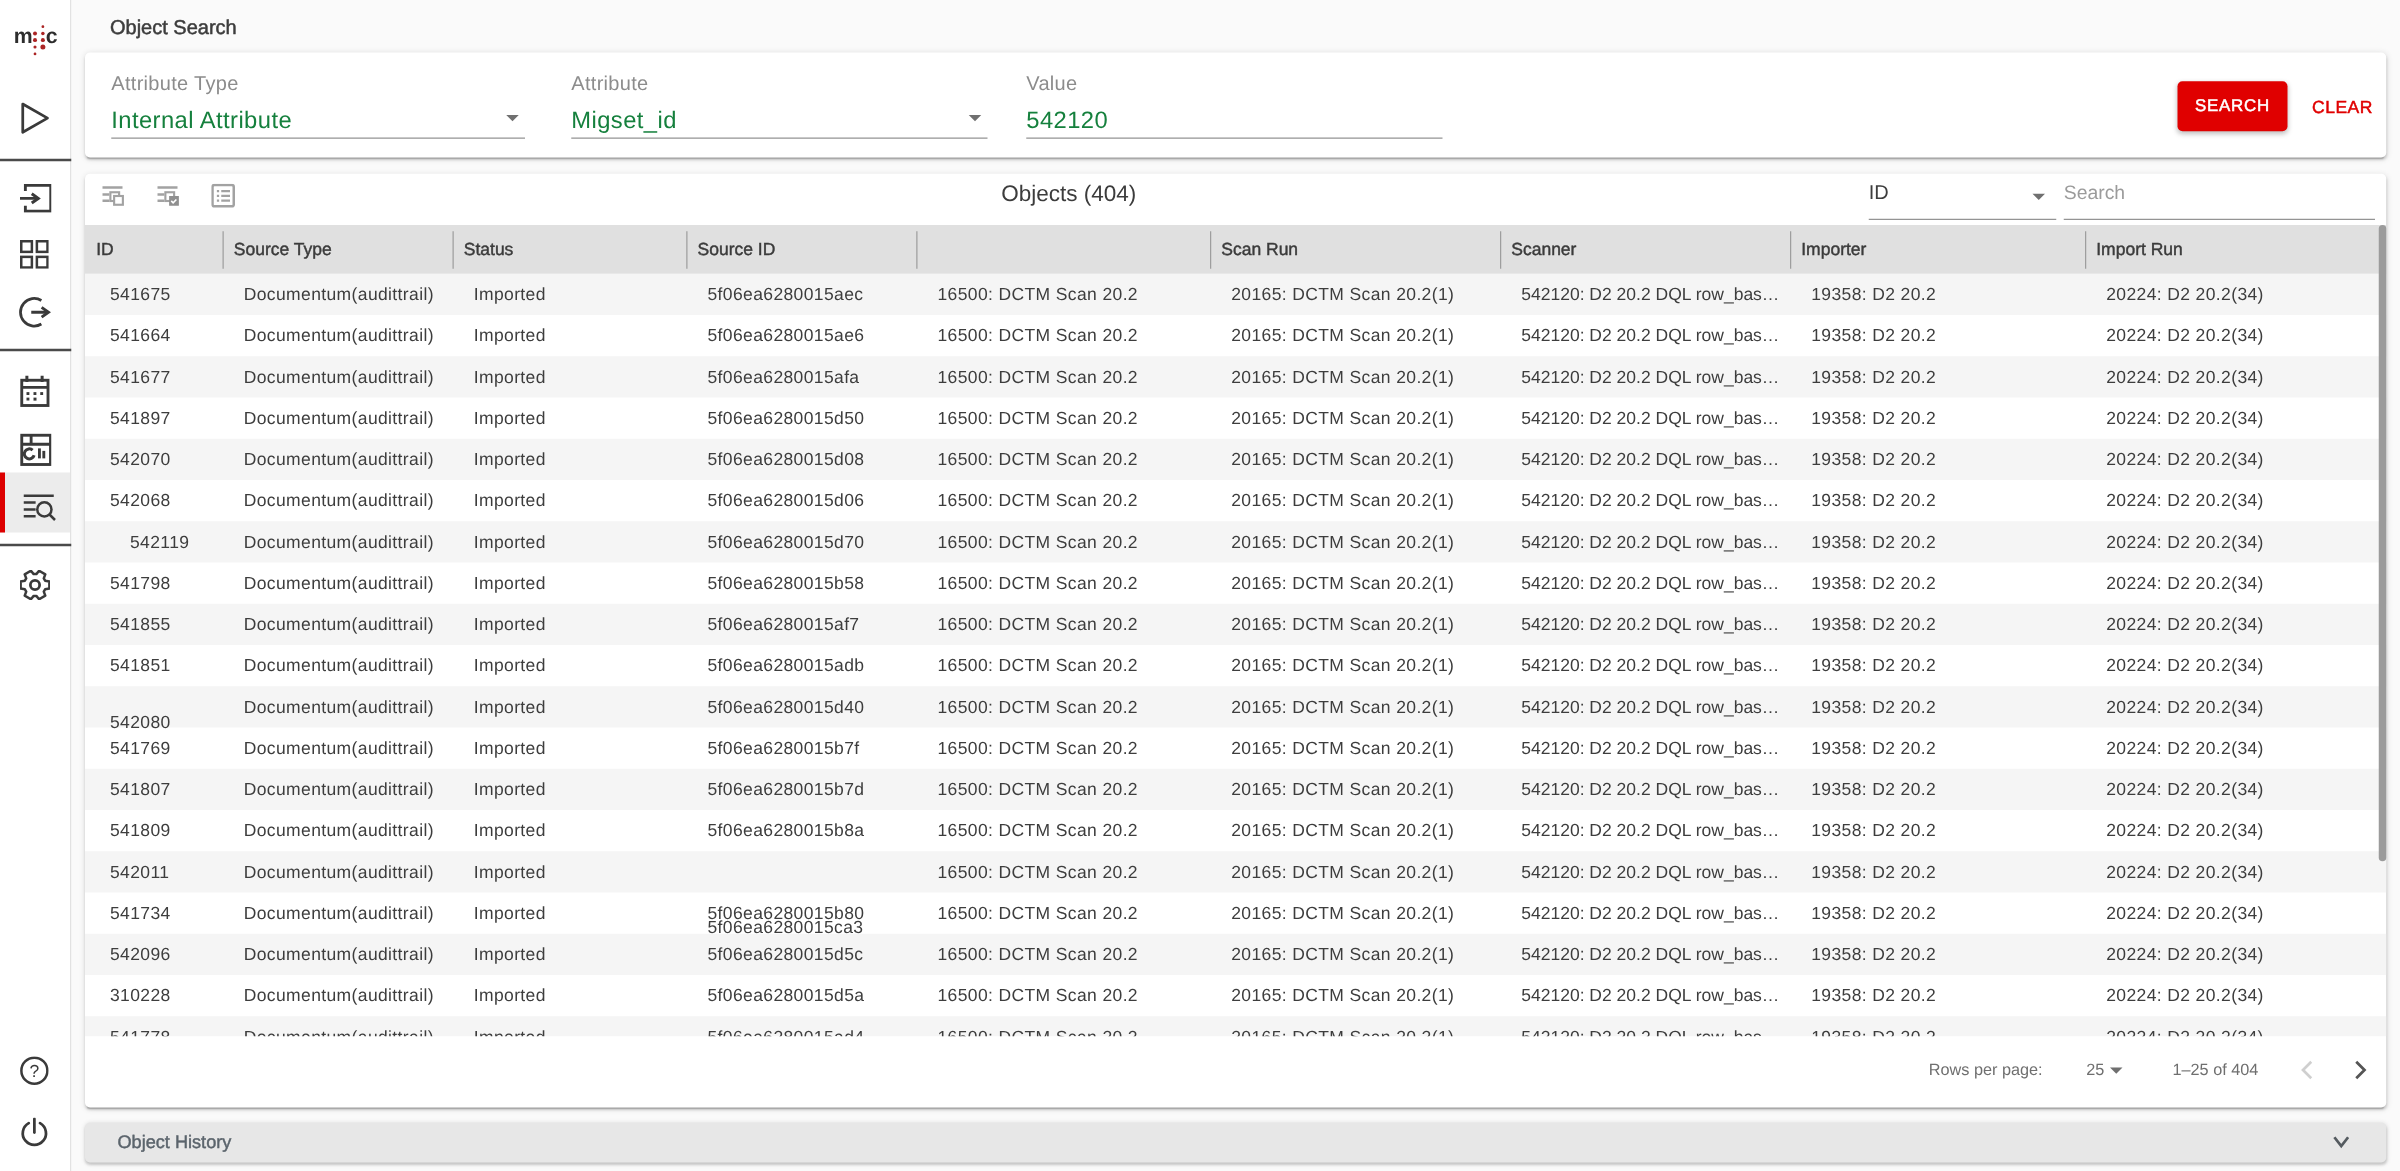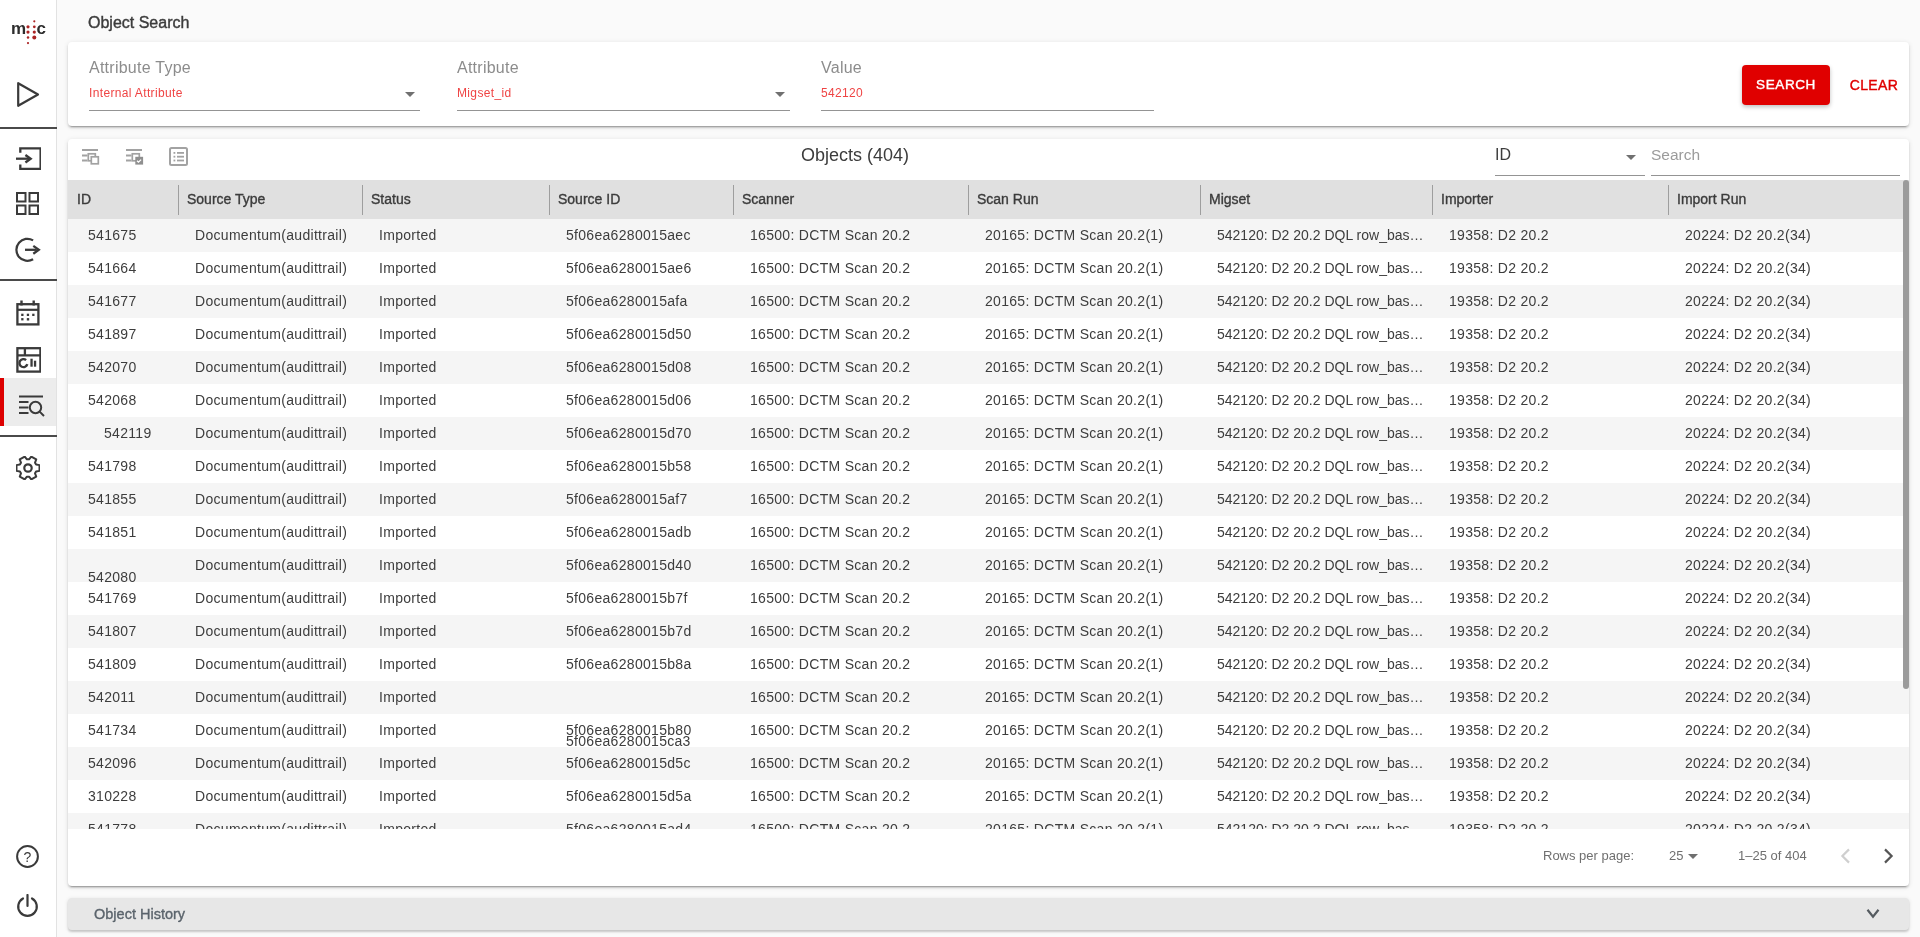--- a/index.html
+++ b/index.html
@@ -19,21 +19,21 @@
 h1.title { position:absolute; left:31px; top:14px; font-size:16px; font-weight:normal; color:#3c3c3c; -webkit-text-stroke:0.4px #3c3c3c; }
 
 .card { position:absolute; left:11px; width:1841px; background:#fff; border-radius:4px;
   box-shadow:0 2px 2px rgba(0,0,0,.14), 0 1px 5px rgba(0,0,0,.12), 0 3px 1px -2px rgba(0,0,0,.2); }
 #formcard { top:42px; height:84px; }
 #tablecard { top:139px; height:747px; }
 
 
 .field { position:absolute; top:0; height:84px; }
 .field .lbl { position:absolute; top:17px; left:0; font-size:16px; color:#8c8c8c; letter-spacing:0.25px; }
-.field .val { position:absolute; top:44px; left:0; font-size:12px; color:#ef4444; letter-spacing:0.35px; }
+.field .val { position:absolute; top:44px; left:0; font-size:19px; color:#15803d; letter-spacing:0.35px; }
 .field .line { position:absolute; top:68px; left:0; right:0; height:1px; background:#949494; }
 .caret { position:absolute; width:0; height:0; border-left:5px solid transparent;
   border-right:5px solid transparent; border-top:5px solid #707070; }
 #btnsearch { position:absolute; left:1674px; top:23px; width:88px; height:40px;
   background:#e00000; color:#fff; font-size:13.5px; -webkit-text-stroke:0.4px #fff; letter-spacing:.6px;
   border:none; border-radius:4px; text-align:center; line-height:40px;
   box-shadow:0 2px 4px rgba(0,0,0,.25); }
 #btnclear { position:absolute; left:1777px; top:27px; width:58px; height:32px; color:#e00000;
   font-size:14px; -webkit-text-stroke:0.4px #e00000; letter-spacing:.4px; text-align:center; line-height:32px; }
 
@@ -212,25 +212,24 @@
       <div class="line"></div></div>
     <div id="tsearch"><span class="ph">Search</span><div class="line"></div></div>
     <div id="thead">
         <div class="th" style="left:0px;width:110px;">ID</div>
         <div class="th" style="left:110px;width:184px;">Source Type</div>
         <div class="sep" style="left:110px;"></div>
         <div class="th" style="left:294px;width:187px;">Status</div>
         <div class="sep" style="left:294px;"></div>
         <div class="th" style="left:481px;width:184px;">Source ID</div>
         <div class="sep" style="left:481px;"></div>
-        <div class="th" style="left:665px;width:235px;">Scanner</div>
         <div class="sep" style="left:665px;"></div>
         <div class="th" style="left:900px;width:232px;">Scan Run</div>
         <div class="sep" style="left:900px;"></div>
-        <div class="th" style="left:1132px;width:232px;">Migset</div>
+        <div class="th" style="left:1132px;width:232px;">Scanner</div>
         <div class="sep" style="left:1132px;"></div>
         <div class="th" style="left:1364px;width:236px;">Importer</div>
         <div class="sep" style="left:1364px;"></div>
         <div class="th" style="left:1600px;width:241px;">Import Run</div>
         <div class="sep" style="left:1600px;"></div>
       </div>
     <div id="tbody">
         <div class="row">
           <div class="td" style="left:0px;width:110px;">541675</div>
           <div class="td" style="left:110px;width:184px;">Documentum(audittrail)</div>

